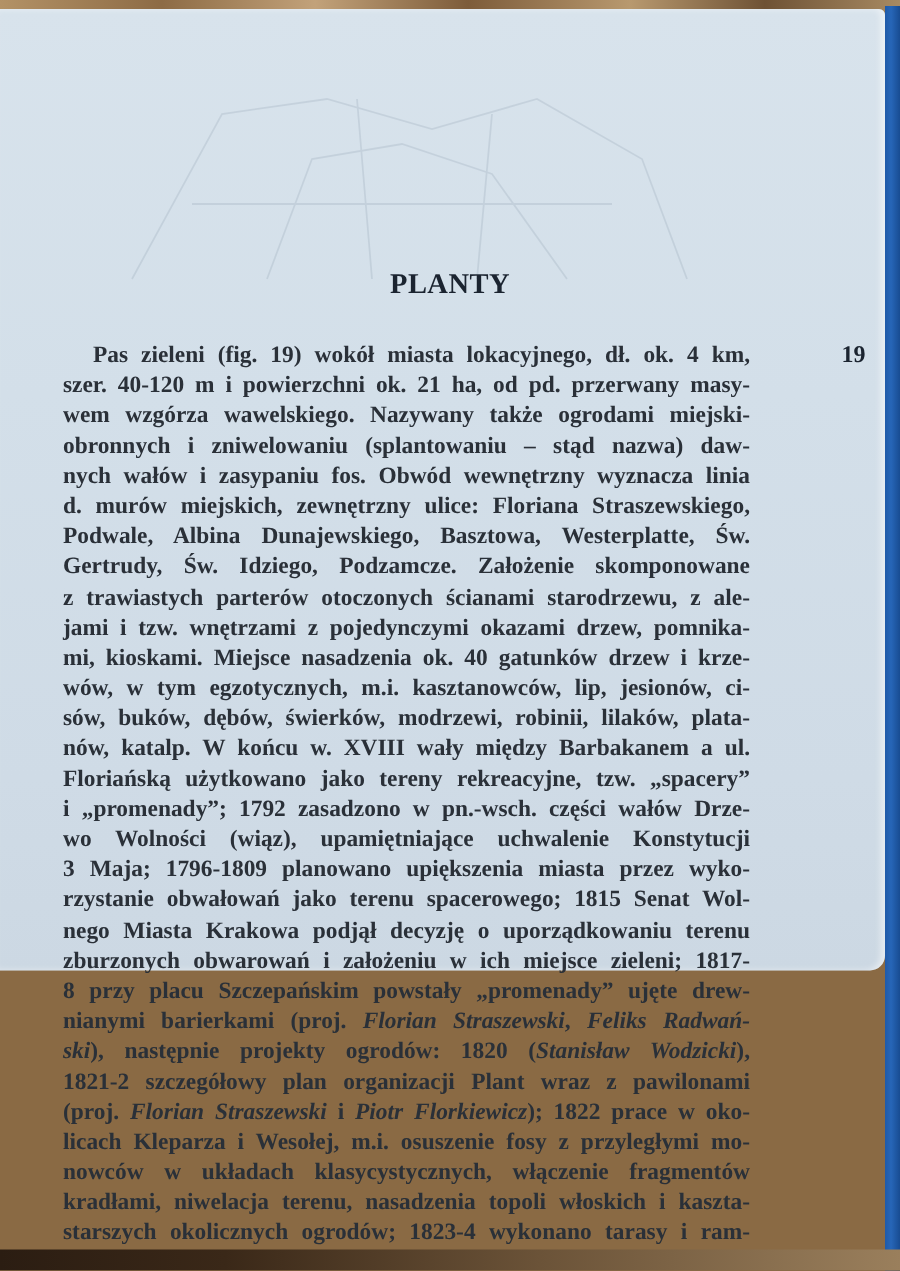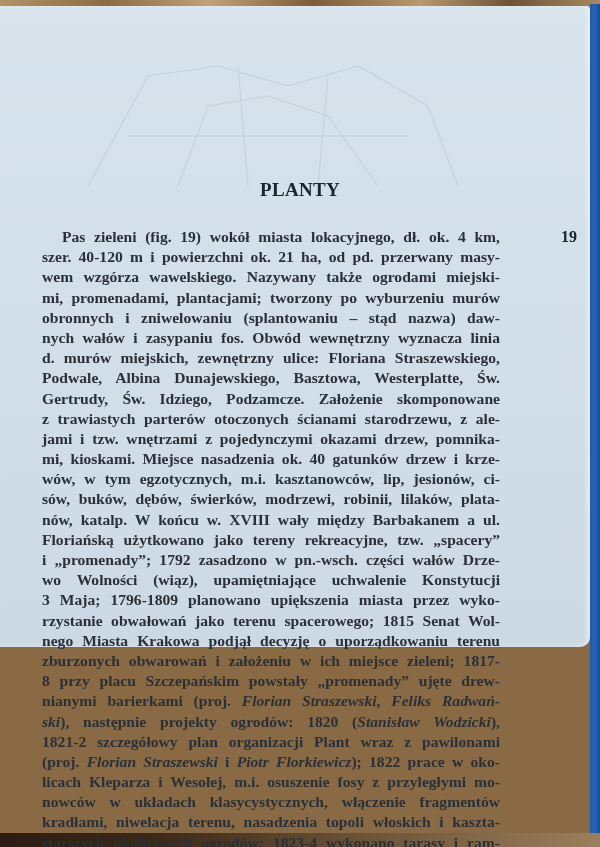--- a/index.html
+++ b/index.html
@@ -68,21 +68,20 @@
     </g>
   </svg>
 
   <div class="title">PLANTY</div>
   <div class="margin-num">19</div>
 
   <div class="body-text" id="body-text">
       <span class="line first"><span>Pas zieleni (fig. 19) wokół miasta lokacyjnego, dł. ok. 4 km,</span></span>
       <span class="line"><span>szer. 40-120 m i powierzchni ok. 21 ha, od pd. przerwany masy-</span></span>
       <span class="line"><span>wem wzgórza wawelskiego. Nazywany także ogrodami miejski-</span></span>
-      <span class="line"><span>mi, promenadami, plantacjami; tworzony po wyburzeniu murów</span></span>
       <span class="line"><span>obronnych i zniwelowaniu (splantowaniu – stąd nazwa) daw-</span></span>
       <span class="line"><span>nych wałów i zasypaniu fos. Obwód wewnętrzny wyznacza linia</span></span>
       <span class="line"><span>d. murów miejskich, zewnętrzny ulice: Floriana Straszewskiego,</span></span>
       <span class="line"><span>Podwale, Albina Dunajewskiego, Basztowa, Westerplatte, Św.</span></span>
       <span class="line"><span>Gertrudy, Św. Idziego, Podzamcze. Założenie skomponowane</span></span>
       <span class="line"><span>z trawiastych parterów otoczonych ścianami starodrzewu, z ale-</span></span>
       <span class="line"><span>jami i tzw. wnętrzami z pojedynczymi okazami drzew, pomnika-</span></span>
       <span class="line"><span>mi, kioskami. Miejsce nasadzenia ok. 40 gatunków drzew i krze-</span></span>
       <span class="line"><span>wów, w tym egzotycznych, m.i. kasztanowców, lip, jesionów, ci-</span></span>
       <span class="line"><span>sów, buków, dębów, świerków, modrzewi, robinii, lilaków, plata-</span></span>

